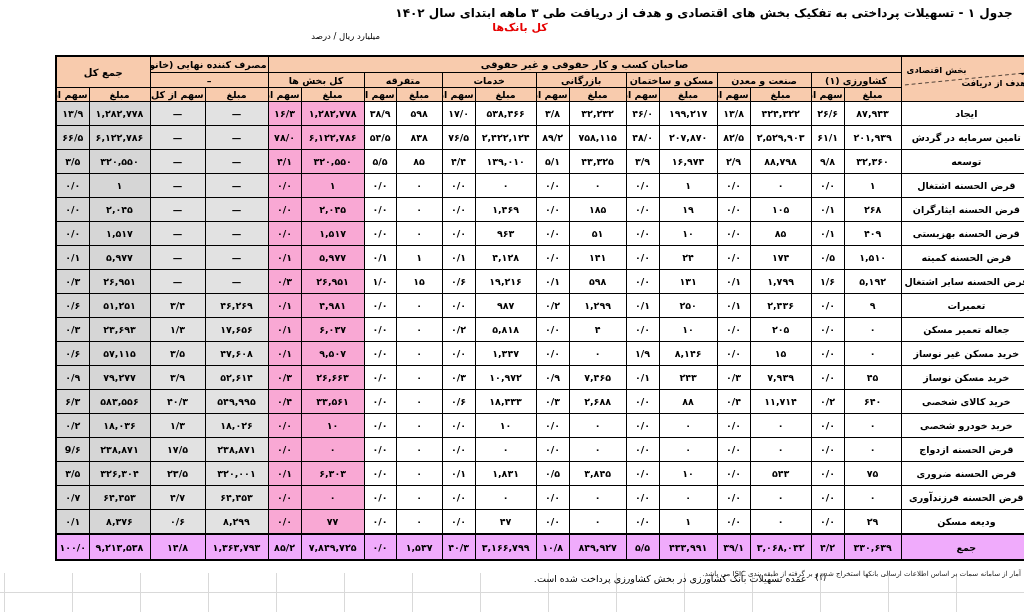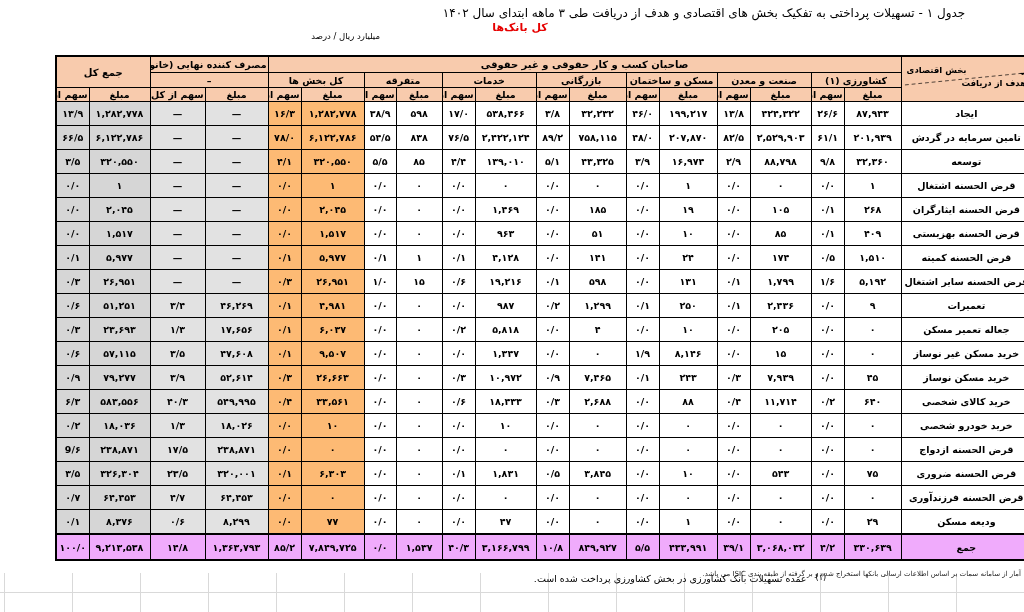--- a/index.html
+++ b/index.html
@@ -10,21 +10,21 @@
   }
   
   .sheet-grid{
     position:absolute;left:0;top:573px;width:1024px;height:39px;
     background:
       repeating-linear-gradient(to bottom, transparent 0 19px, #d9d9d9 19px 20px),
       repeating-linear-gradient(to left, transparent 0 67px, #d9d9d9 67px 68px);
   }
   .title{
     position:absolute;top:6px;right:4px;width:632px;text-align:center;
-    direction:rtl;font-size:12px;font-weight:normal;color:#000;
+    direction:rtl;font-size:12px;font-weight:bold;color:#000;
   }
   .subtitle{
     position:absolute;top:21px;left:455px;width:130px;text-align:center;
     direction:rtl;font-size:11px;font-weight:bold;color:#e60000;
   }
   .unit-label{
     position:absolute;top:31px;left:290px;width:90px;
     direction:rtl;font-size:8.5px;color:#000;
   }
   table.main{
@@ -41,21 +41,21 @@
   tr.hr2 td{height:14px;}
   tr.hr3 td{height:13px;}
   td.hdr{background:#F8CBAD;font-size:9px;}
   td.hdr.big{font-size:10px;}
   td.red{color:#e60000;}
   td.sub{font-size:8.5px;}
   td.amt{font-size:9.5px;}
   td.shr{font-size:9px;}
   td.g-sep{border-left-width:2px;}
   td.rlabel{text-align:right;padding-right:6px;font-size:9.5px;background:#fff;border-left-width:2px;}
-  td.c-all{background:#fdba74;}
+  td.c-all{background:#f9a8d4;}
   td.c-hh{background:#E2E2E2;}
   td.c-gt{background:#D6D6D6;}
   tr.total-row td{background:#f0abfc;border-top:2px solid #000;height:24px;font-size:9.5px;}
   td.corner{background:#F8CBAD;position:relative;padding:0;border-left-width:2px;}
   .corner-top{position:absolute;top:8px;left:5px;font-size:8.5px;font-weight:bold;direction:rtl;}
   .corner-bottom{position:absolute;top:21px;right:5px;font-size:8.5px;font-weight:bold;direction:rtl;}
   .fn1{
     position:absolute;top:559px;right:3px;width:660px;text-align:right;
     direction:rtl;font-size:7px;color:#222;margin-top:11px;
   }

